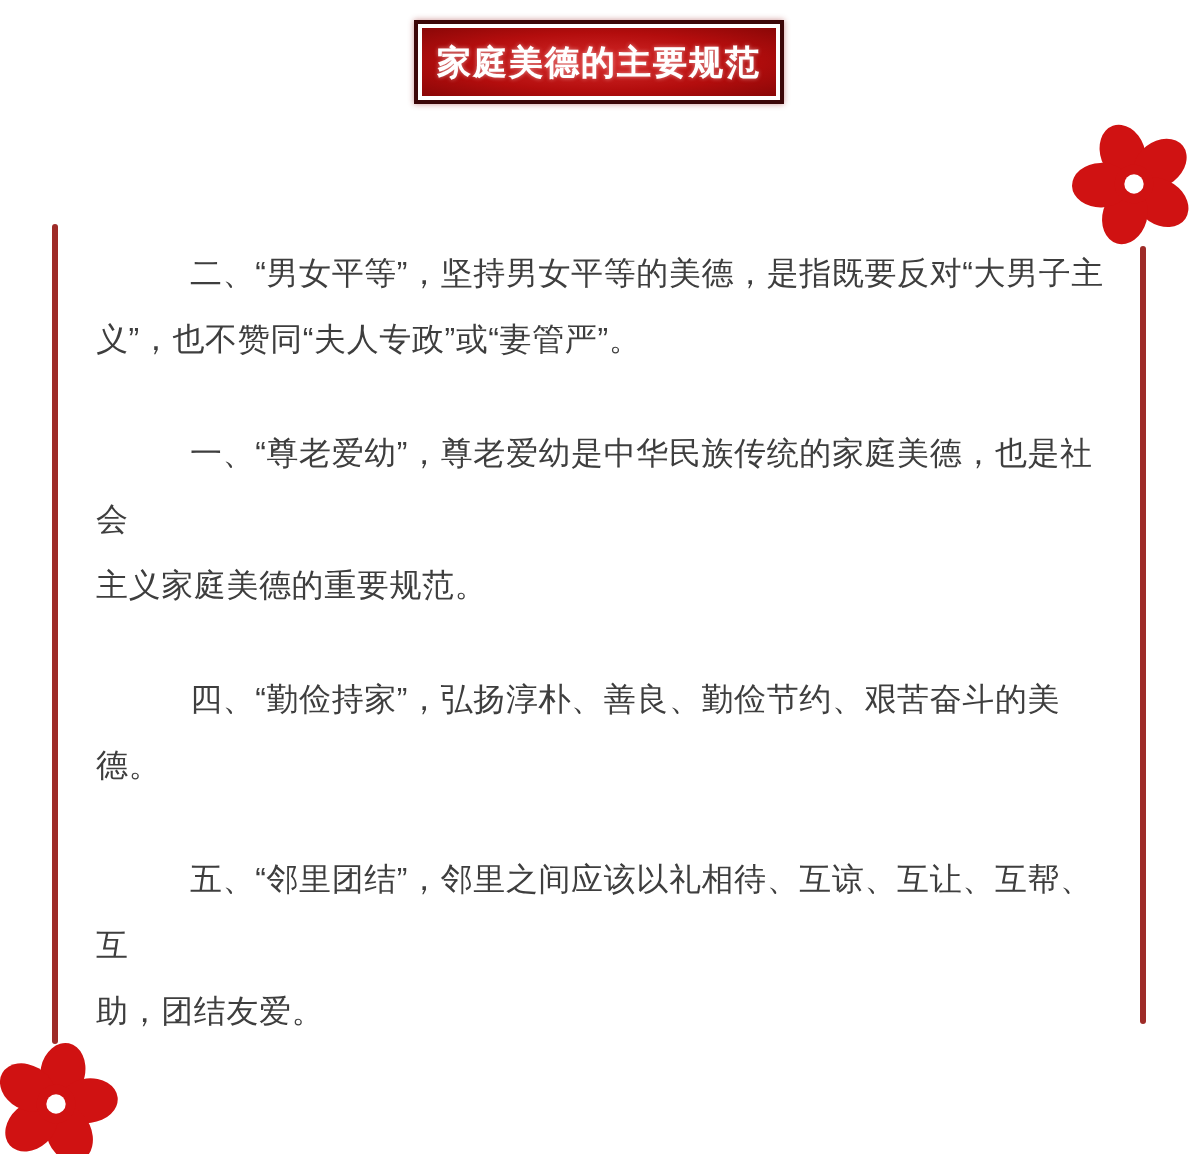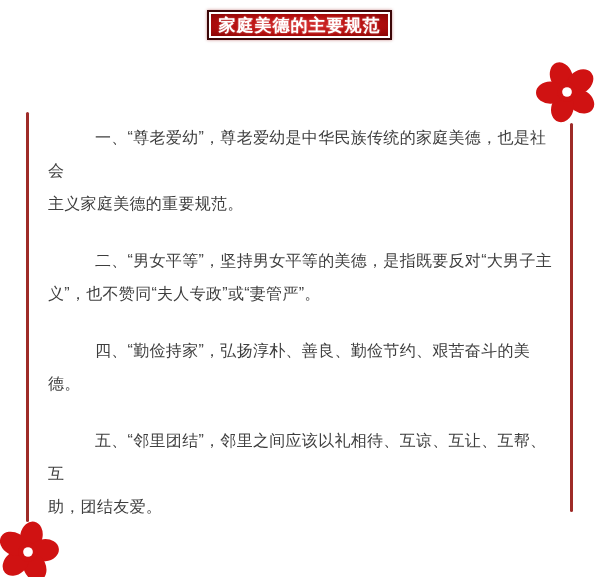--- a/index.html
+++ b/index.html
@@ -15,21 +15,21 @@
   html,body{margin:0;padding:0;}
   body{
     width:600px;height:577px;background:var(--bg);
     position:relative;overflow:hidden;
     font-family:"Liberation Sans", sans-serif;
   }
   .page{position:absolute;inset:0;}
 
   
   .banner{
-    position:absolute;left:207px;top:10px;width:185px;height:30px;
+    position:absolute;left:207px;top:10px;width:185px;height:42px;
     border:2px solid var(--banner-border);
     background:#fff;box-sizing:border-box;padding:2px;
     box-shadow:0 0 3px rgba(140,10,10,.45);
   }
   .banner-inner{
     width:100%;height:100%;
     background:radial-gradient(ellipse at center, var(--banner-center) 0%, #b30d0d 60%, var(--banner-edge) 100%);
     display:flex;align-items:center;justify-content:center;
   }
   .banner-inner span{
@@ -91,22 +91,22 @@
       <ellipse cx="0" cy="-17" rx="11.5" ry="15" transform="rotate(288)"></ellipse>
       <circle r="10"></circle>
     </g>
     <circle r="5" fill="#ffffff"></circle>
   </svg>
 
   <div class="vline left"></div>
   <div class="vline right"></div>
 
   <div class="content">
+    <p>二、“男女平等”，坚持男女平等的美德，是指既要反对“大男子主
+义”，也不赞同“夫人专政”或“妻管严”。</p>
     <p>一、“尊老爱幼”，尊老爱幼是中华民族传统的家庭美德，也是社会
 主义家庭美德的重要规范。</p>
-    <p>二、“男女平等”，坚持男女平等的美德，是指既要反对“大男子主
-义”，也不赞同“夫人专政”或“妻管严”。</p>
     <p>四、“勤俭持家”，弘扬淳朴、善良、勤俭节约、艰苦奋斗的美德。</p>
     <p>五、“邻里团结”，邻里之间应该以礼相待、互谅、互让、互帮、互
 助，团结友爱。</p>
   </div>
 
 </div>
 
 </body></html>

